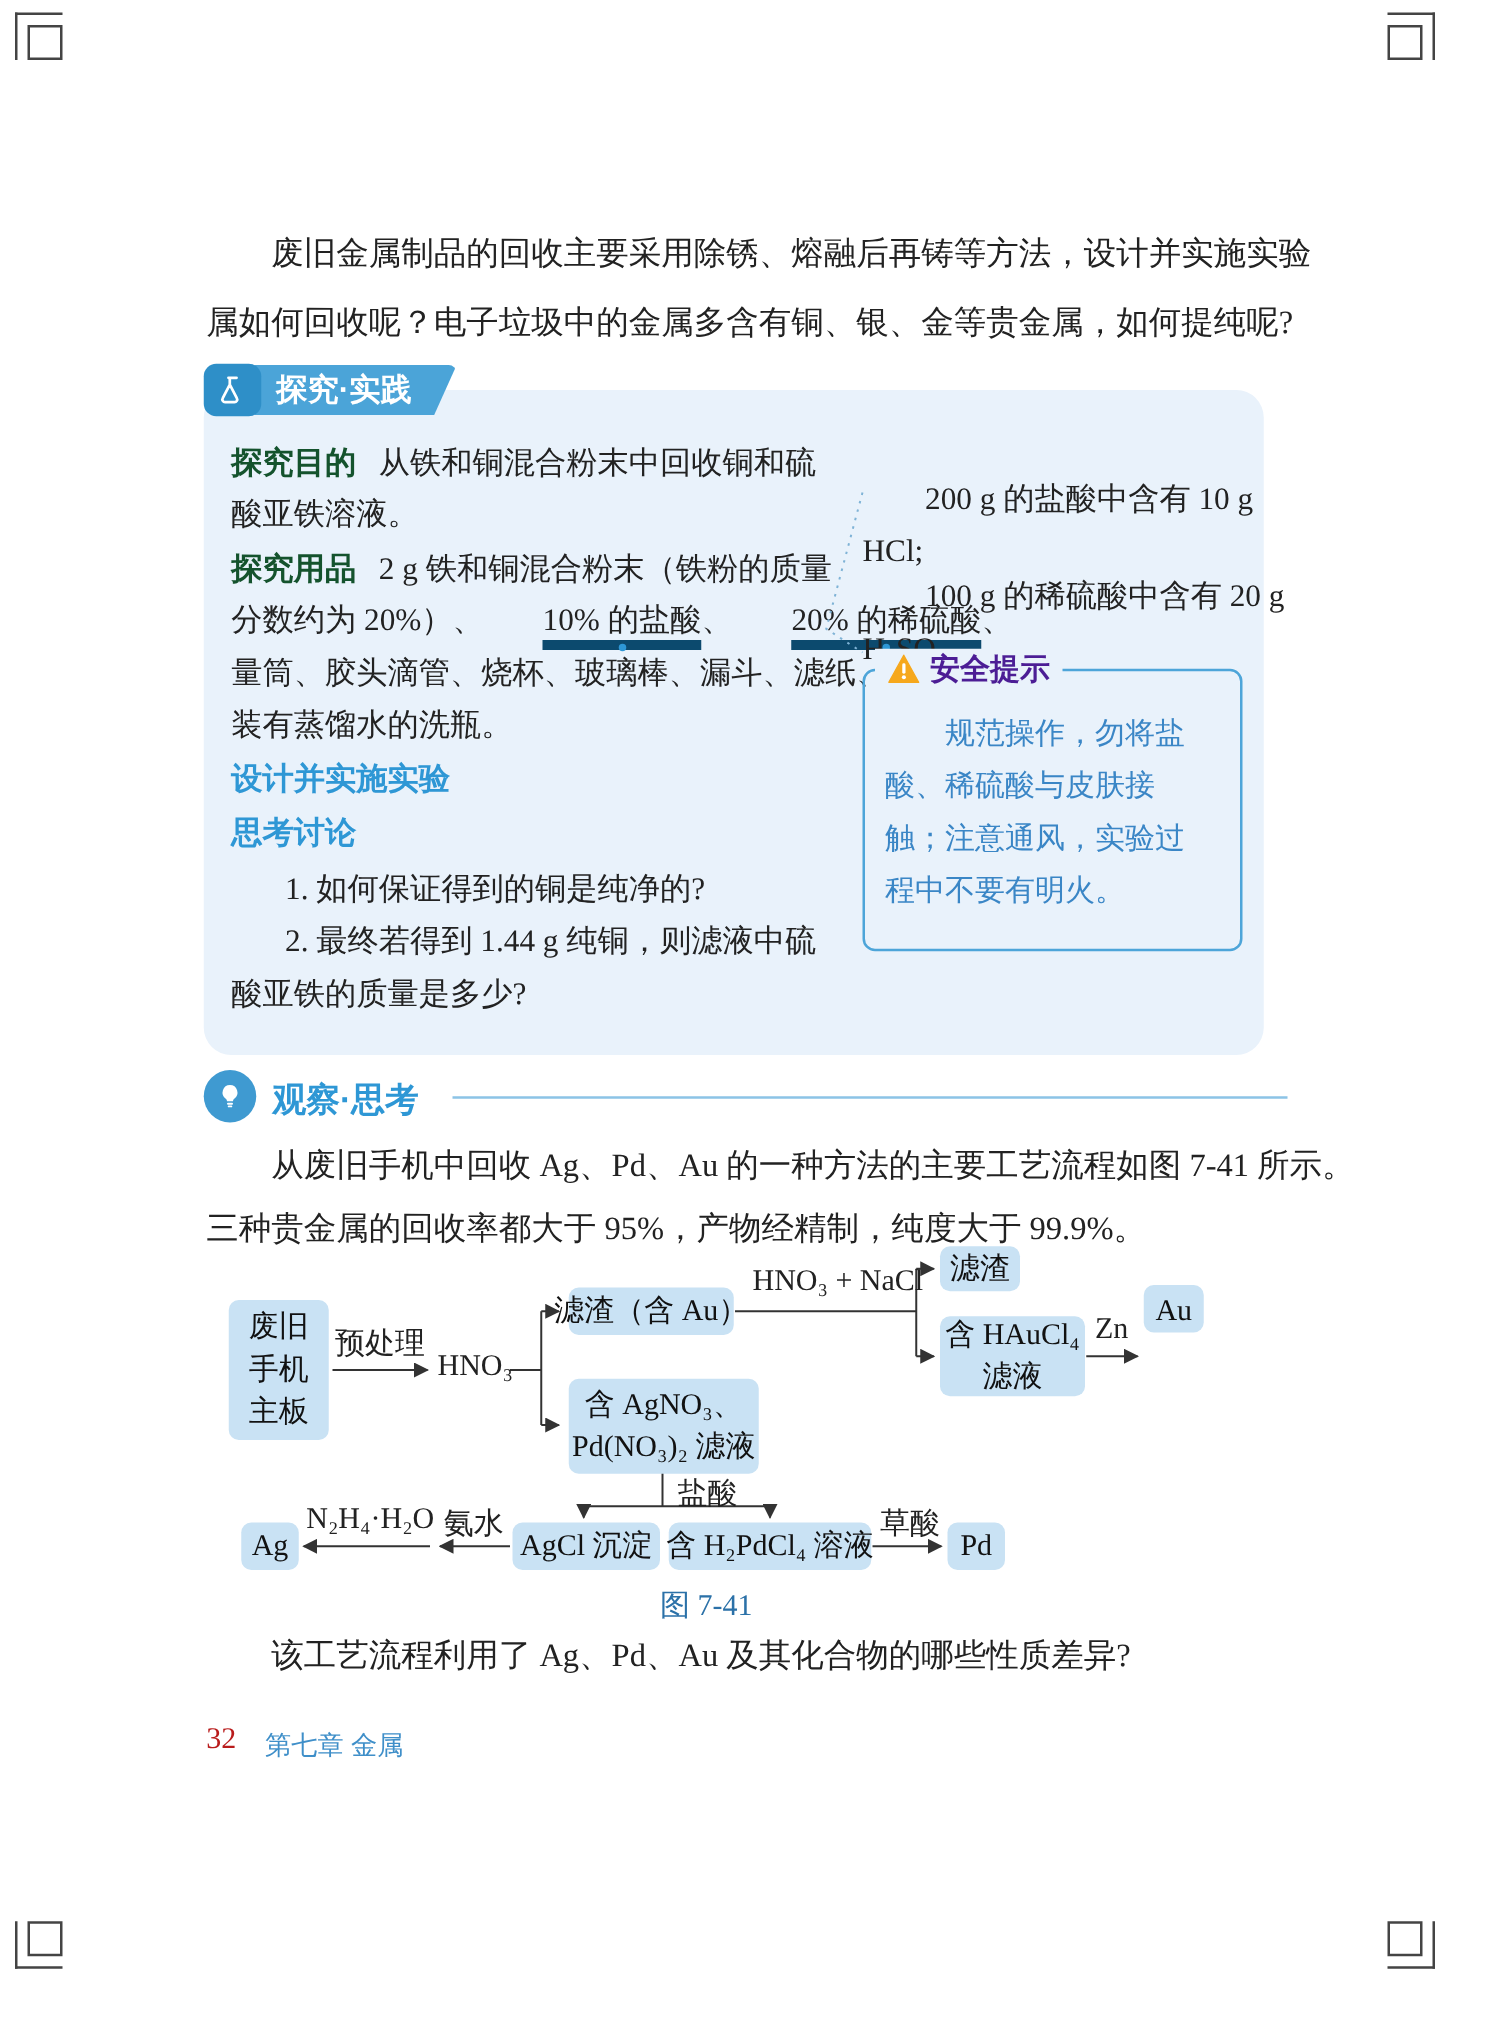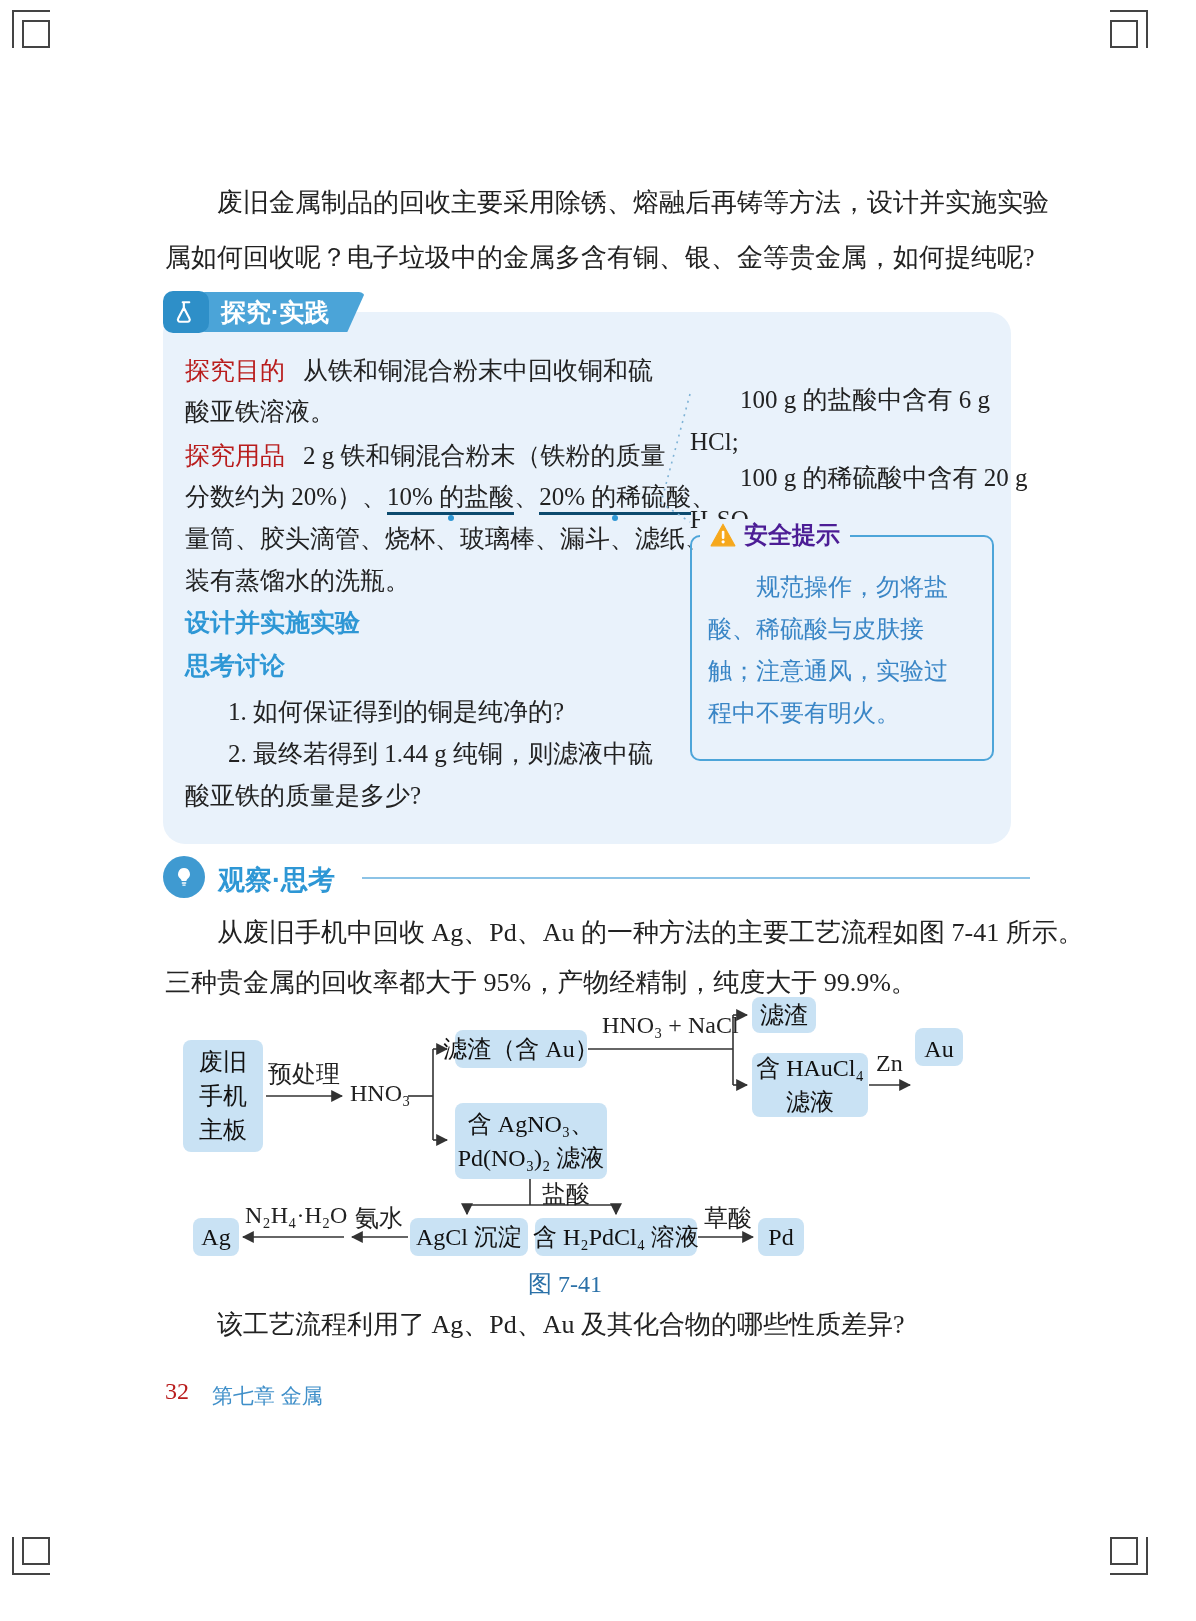--- a/index.html
+++ b/index.html
@@ -2,40 +2,40 @@
 <html><head>
 <meta charset="utf-8">
 <style>
   html,body { margin:0; padding:0; background:#fff; }
   .page { position:relative; width:1196px; height:1621px; background:#ffffff;
           font-family:"Liberation Serif", serif; color:#222; overflow:hidden; }
   .t { position:absolute; white-space:nowrap; }
   .body25 { font-size:25px; line-height:40px; }
   .body26 { font-size:26px; line-height:50px; }
   .indent { text-indent:2em; }
-  .lbl { color:#b91c1c; font-weight:normal; font-family:"Liberation Sans", sans-serif; margin-right:18px; }
+  .lbl { color:#14532d; font-weight:bold; font-family:"Liberation Sans", sans-serif; margin-right:18px; }
   .blue-head { color:#2e97d5; font-weight:bold; font-family:"Liberation Sans", sans-serif; font-size:25px; }
 
   
   .crop { position:absolute; }
   .crop .ang { position:absolute; width:36px; height:36px; }
   .crop .sq  { position:absolute; width:24px; height:24px; border:2px solid #444; }
 
   
   .panel { position:absolute; left:163px; top:312px; width:848px; height:532px;
            background:#e9f2fb; border-radius:22px; z-index:0; }
   .badge { position:absolute; left:163px; top:291px; display:flex; align-items:center; z-index:3; }
   .badge-icon { width:46px; height:42px; background:#2e8fc8; border-radius:10px;
                 display:flex; align-items:center; justify-content:center; z-index:2; }
   .badge-label { height:40px; line-height:40px; background:#4ba4d8; color:#fff;
                  font-family:"Liberation Sans", sans-serif; font-weight:bold; font-size:25px;
                  padding:0 36px 0 22px; margin-left:-10px; border-radius:6px;
                  clip-path:polygon(0 0, 100% 0, calc(100% - 18px) 100%, 0 100%); }
 
-  .supply-hl { border-bottom:3px solid #0c4a6e; padding-bottom:2px; position:relative; }
+  .supply-hl { border-bottom:8px solid #0c4a6e; padding-bottom:2px; position:relative;margin-left:47px; }
   .supply-hl::after { content:""; position:absolute; left:50%; bottom:-9px; width:6px; height:6px;
                       border-radius:50%; background:#2e97d5; transform:translateX(-50%); }
 
   
   .safety { position:absolute; left:690px; top:535px; width:300px; height:222px;
             border:2px solid #4da5d9; border-radius:10px; z-index:1; }
   .safety-head { position:absolute; left:700px; top:519px; background:#e9f2fb; padding:0 10px;
                  display:flex; align-items:center; z-index:2; }
   .safety-title { color:#4c1d95; font-weight:bold; font-family:"Liberation Sans", sans-serif;
                   font-size:24px; margin-left:8px; }
@@ -113,21 +113,21 @@
   <div class="t body25" style="left:185px;top:519px;z-index:1;">量筒、胶头滴管、烧杯、玻璃棒、漏斗、滤纸、</div>
   <div class="t body25" style="left:185px;top:561px;z-index:1;">装有蒸馏水的洗瓶。</div>
 
   <div class="t blue-head" style="left:185px;top:606px;z-index:1;">设计并实施实验</div>
   <div class="t blue-head" style="left:185px;top:649px;z-index:1;">思考讨论</div>
 
   <div class="t body25" style="left:228px;top:692px;z-index:1;">1. 如何保证得到的铜是纯净的?</div>
   <div class="t body25" style="left:228px;top:734px;z-index:1;">2. 最终若得到 1.44 g 纯铜，则滤液中硫</div>
   <div class="t body25" style="left:185px;top:776px;z-index:1;">酸亚铁的质量是多少?</div>
 
-  <div class="t body25 indent" style="left:690px;top:380px;z-index:1;">100 g 的盐酸中含有 6 g</div>
+  <div class="t body25 indent" style="left:690px;top:380px;z-index:1;">200 g 的盐酸中含有 10 g</div>
   <div class="t body25" style="left:690px;top:422px;z-index:1;">HCl;</div>
   <div class="t body25 indent" style="left:690px;top:458px;z-index:1;">100 g 的稀硫酸中含有 20 g</div>
   <div class="t body25" style="left:690px;top:500px;z-index:1;">H₂SO₄。</div>
 
   <div class="safety"></div>
   <div class="safety-head">
     <svg width="26" height="24" viewBox="0 0 24 22">
         <path d="M12 1 23 21H1z" fill="#f6a81c" stroke="#f6a81c" stroke-linejoin="round"></path>
         <rect x="10.9" y="7" width="2.4" height="7.6" rx="1.1" fill="#fff"></rect>
         <circle cx="12.1" cy="17.3" r="1.5" fill="#fff"></circle>

